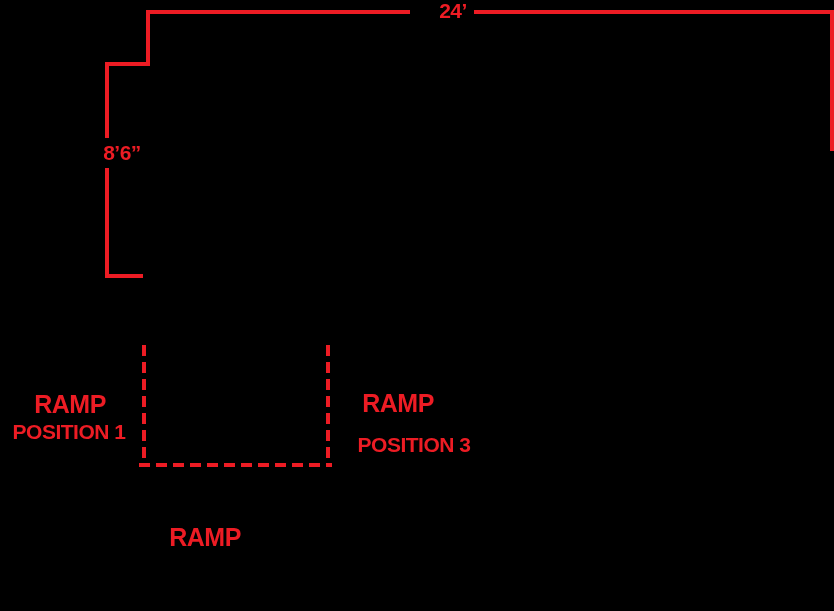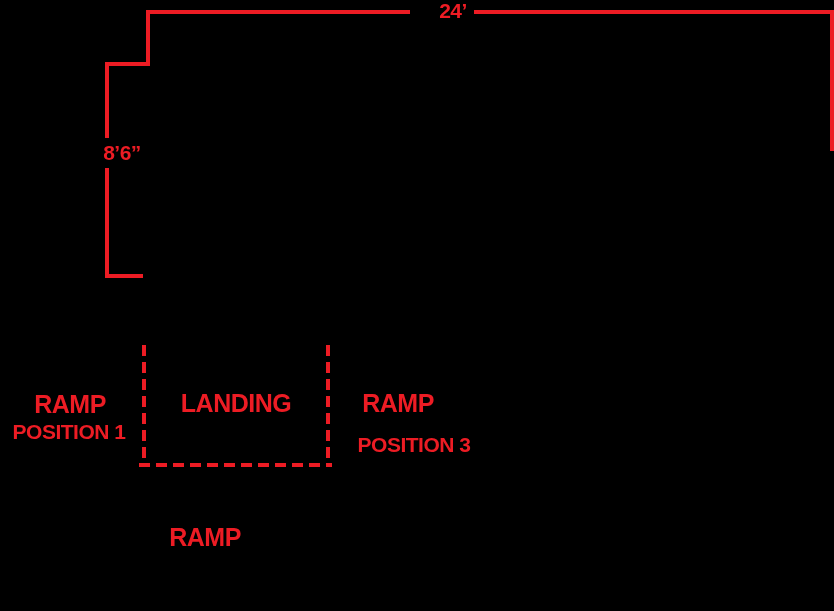--- a/index.html
+++ b/index.html
@@ -67,20 +67,19 @@
     </g>
   </svg>
 
   <div class="lbl lbl-dim" style="left:453px; top:10px;">24’</div>
 
   <div class="lbl lbl-dim" style="left:110px; top:152px;margin-left:12px;">8’6”</div>
 
   <div class="lbl lbl-big" style="left:70px; top:404px;">RAMP</div>
   <div class="lbl lbl-small" style="left:69px; top:431px;">POSITION 1</div>
 
-  <div class="lbl lbl-big" style="left:236px; top:403px;">LANDING</div>
 
   <div class="lbl lbl-big" style="left:398px; top:403px;">RAMP</div>
   <div class="lbl lbl-small" style="left:400px; top:444px;padding-left:28px;">POSITION 3</div>
 
   <div class="lbl lbl-big" style="left:205px; top:537px;">RAMP</div>
 
 </div>
 
 </body></html>

